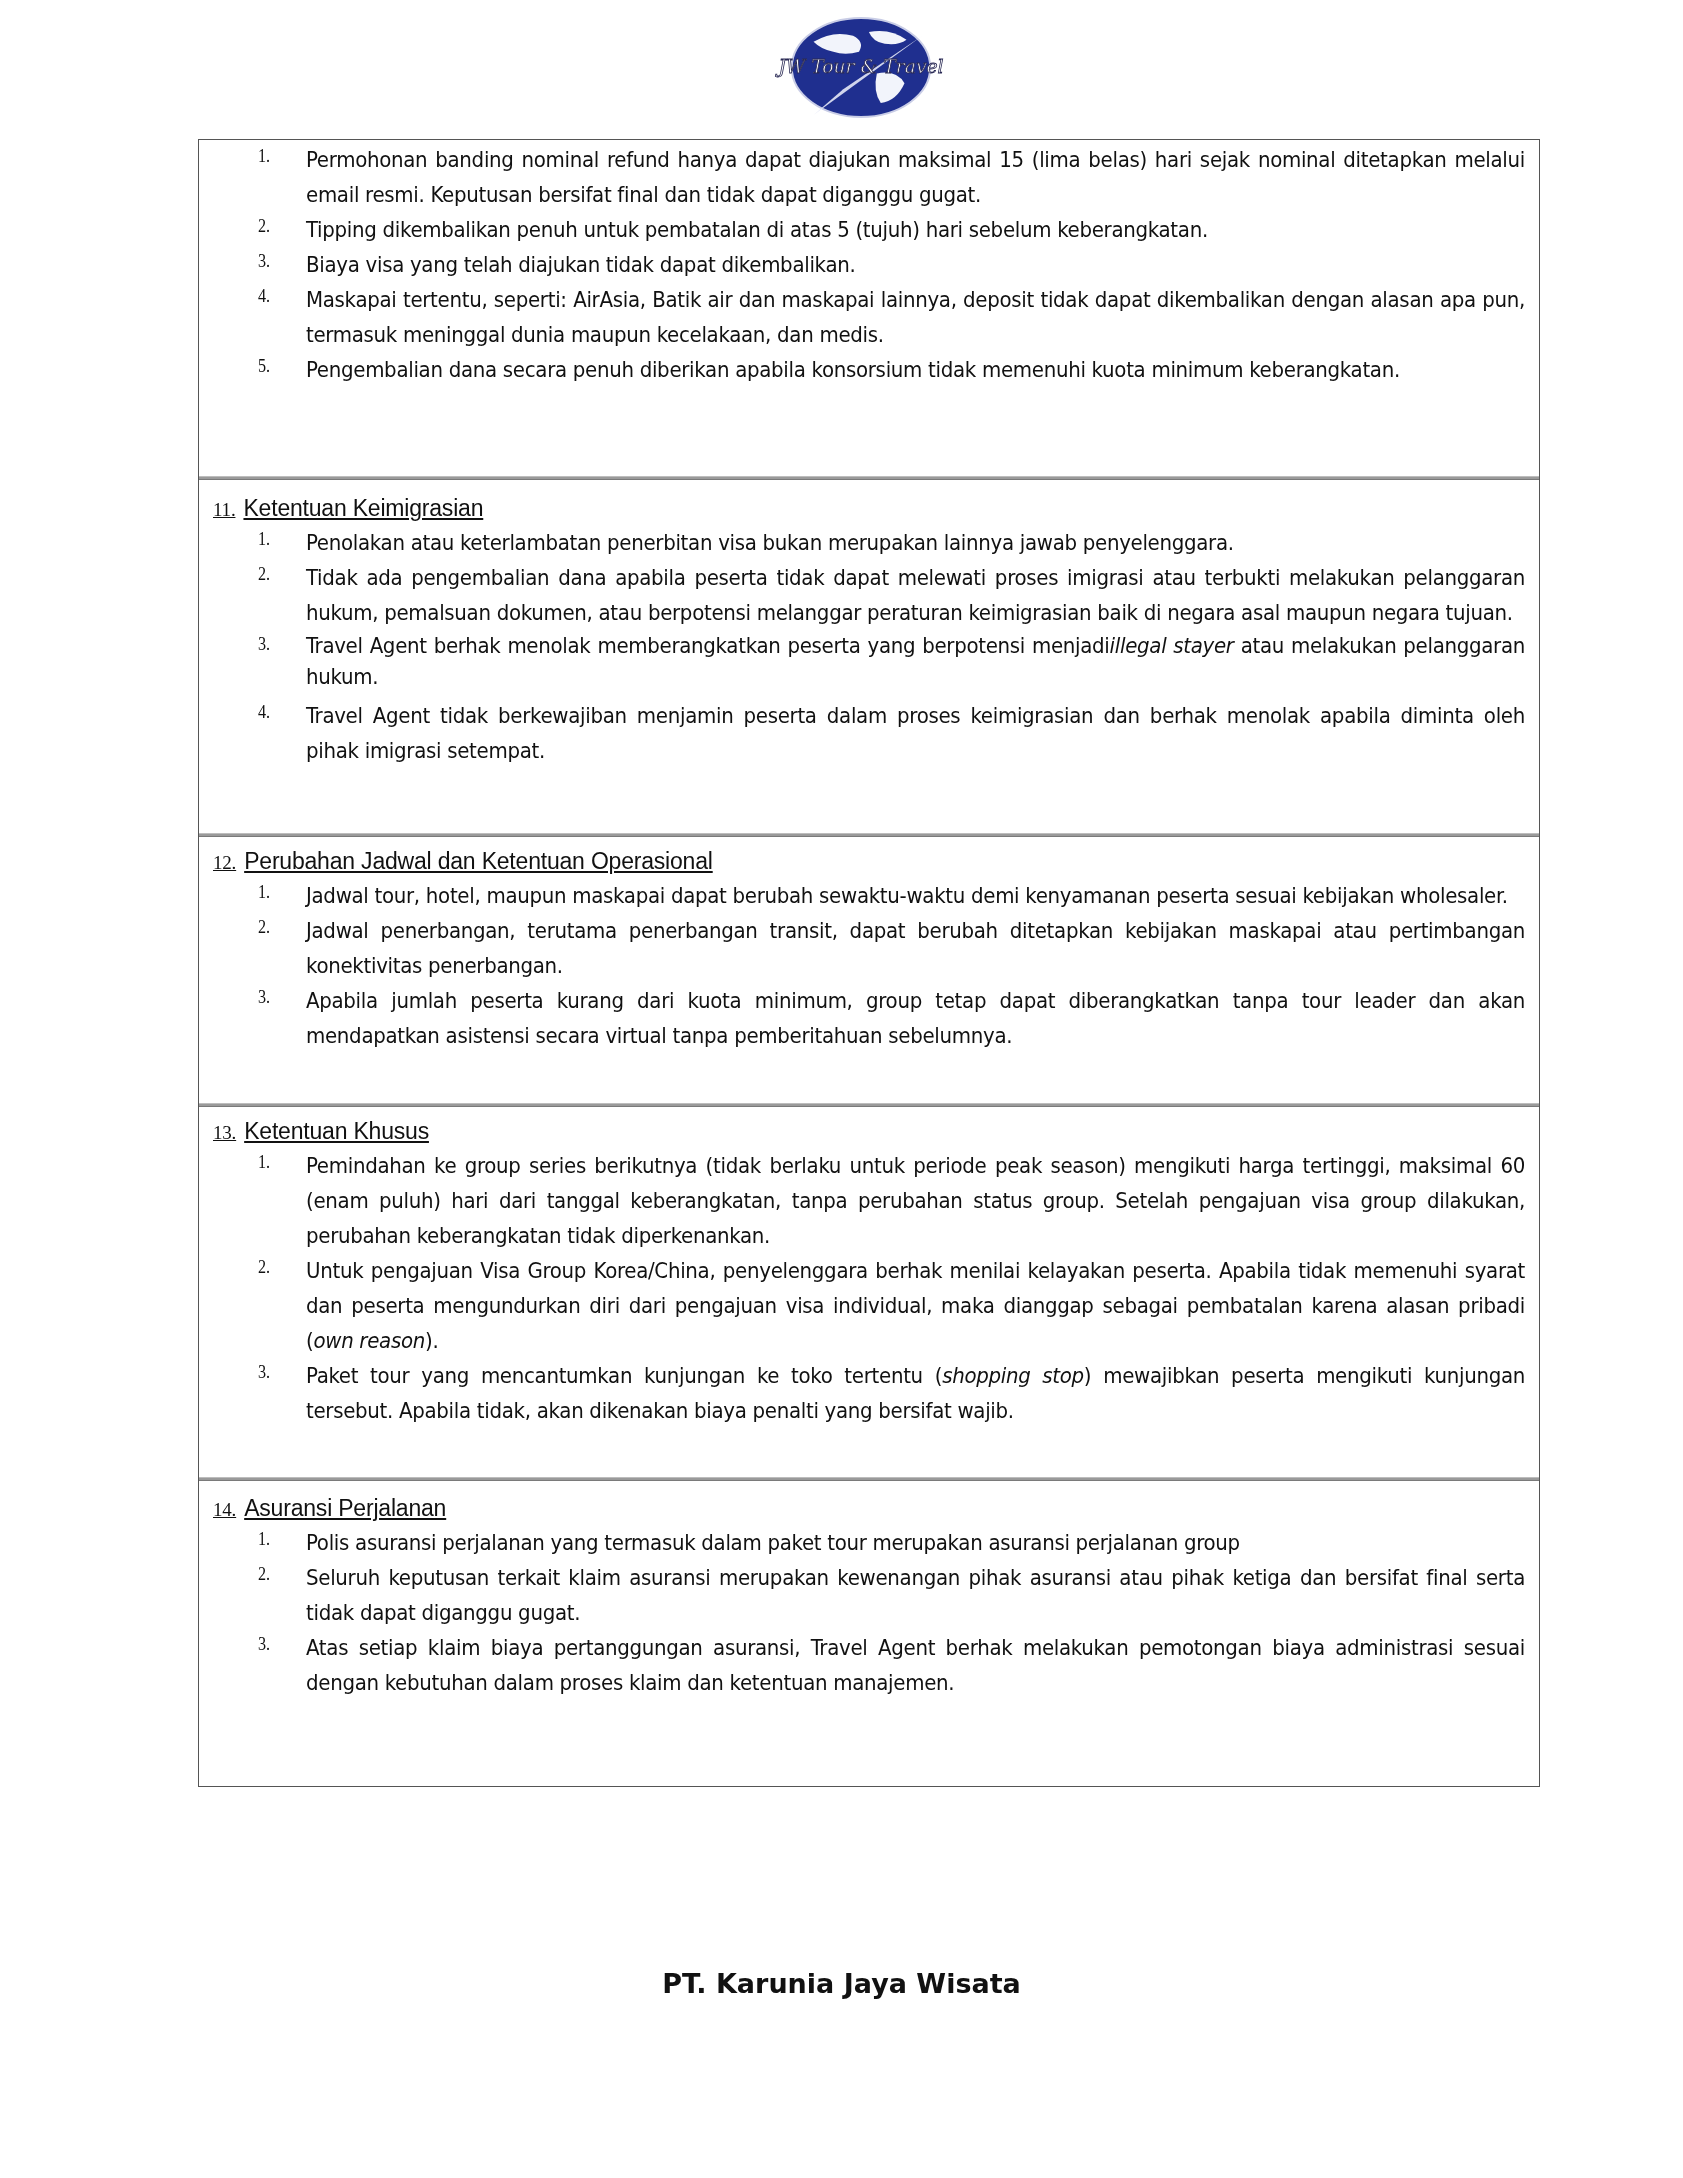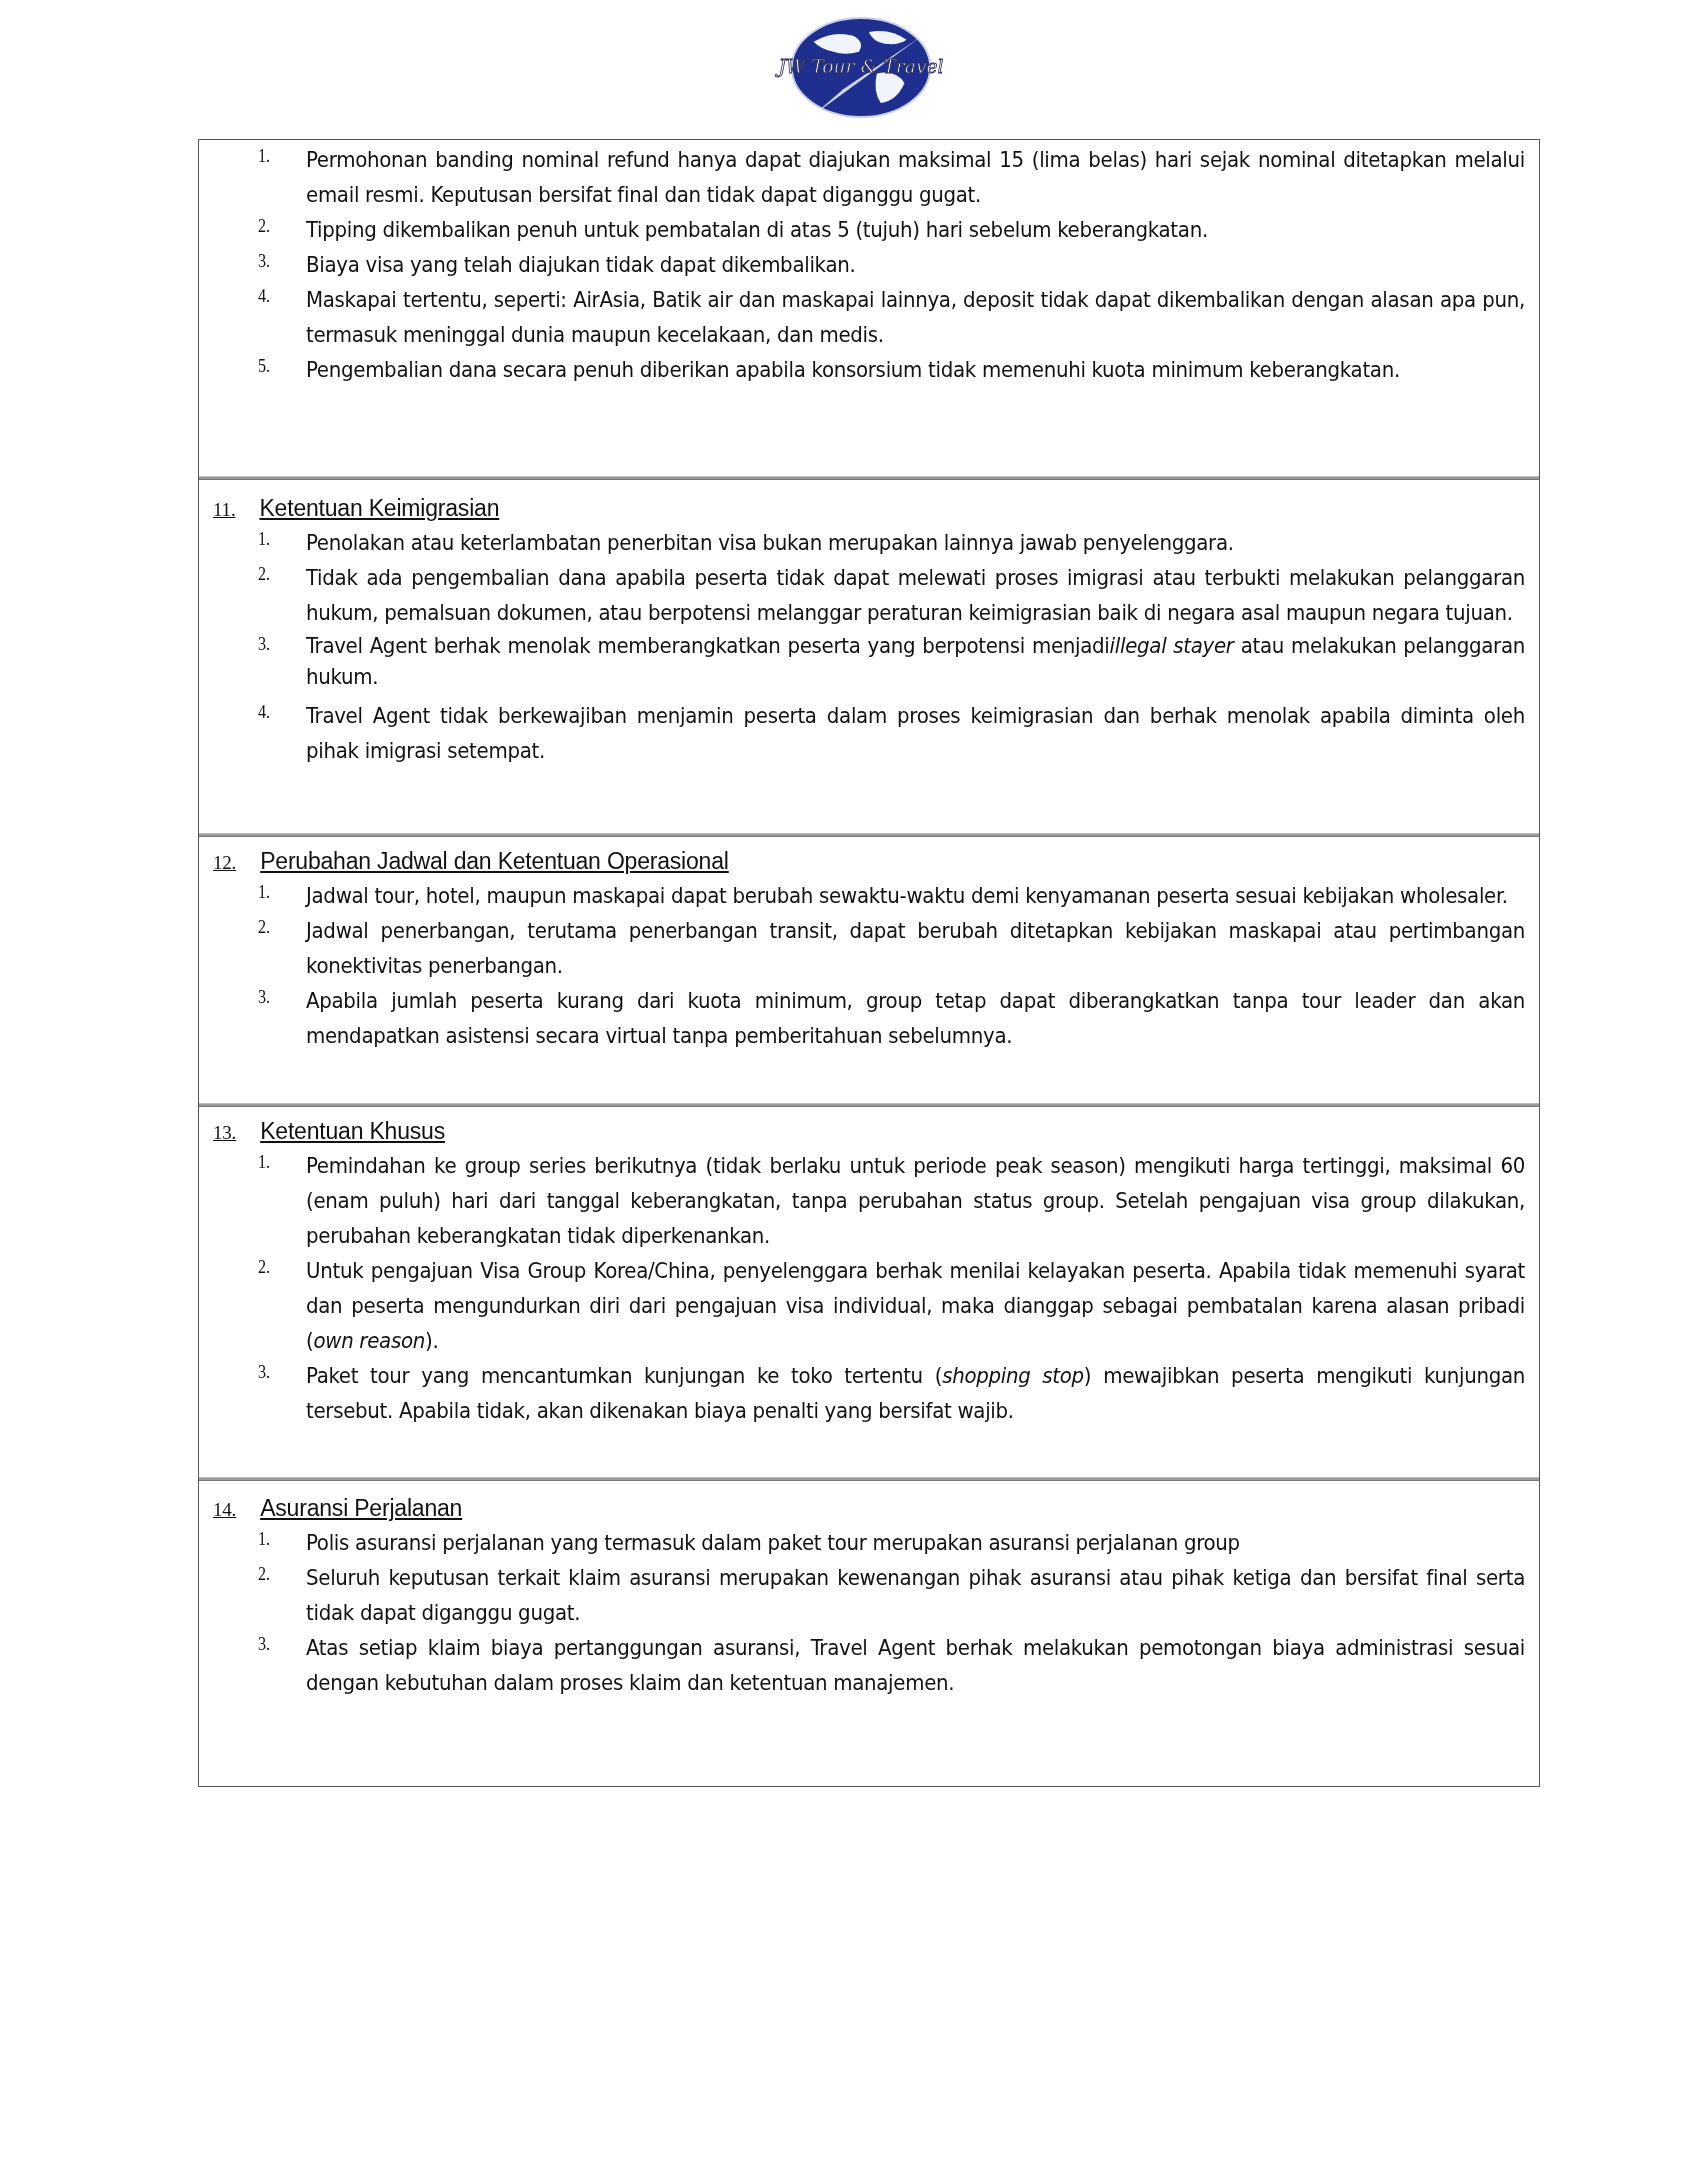--- a/index.html
+++ b/index.html
@@ -23,21 +23,21 @@
       position: absolute; left: 0; right: 0; height: 4px;
       background: #9a9a9a; border-top: 1px solid #bdbdbd; border-bottom: 1px solid #7a7a7a;
       box-sizing: border-box;
     }
     .sec-head {
       position: absolute; left: 14px; font-size: 23px; line-height: 30px;
       font-family: "Liberation Sans Narrow", "Liberation Sans", sans-serif;
       letter-spacing: -0.2px;
     }
     .sec-num { text-decoration: underline; font-size: 19px; margin-right: 8px; font-family: "Liberation Serif", serif; }
-    .sec-title { text-decoration: underline; margin-left: 16px; }
+    .sec-title { text-decoration: underline; }
 
     ol.items { list-style: none; margin: 0; padding: 0; position: absolute; left: 0; right: 0; }
     ol.items li { position: relative; padding-left: 107px; padding-right: 14px; }
     .num {
       position: absolute; left: 59px; font-family: "Liberation Serif", serif; font-size: 19px;
       transform: scaleX(0.85); transform-origin: left;
     }
     .txt {
       display: block; text-align: justify; font-size: 22px; line-height: 35px;
       font-family: "DejaVu Sans Condensed", "DejaVu Sans", sans-serif;
@@ -176,14 +176,15 @@
       </li>
       <li>
         <span class="num" style="top:3px;">3.</span>
         <span class="txt">Atas setiap klaim biaya pertanggungan asuransi, Travel Agent berhak melakukan pemotongan biaya administrasi sesuai dengan kebutuhan dalam proses klaim dan ketentuan manajemen.</span>
       </li>
     </ol>
   </div>
 </div>
 
 <div class="footer">
+  <div class="company">PT. Karunia Jaya Wisata</div>
 </div>
 
 
 </body></html>

